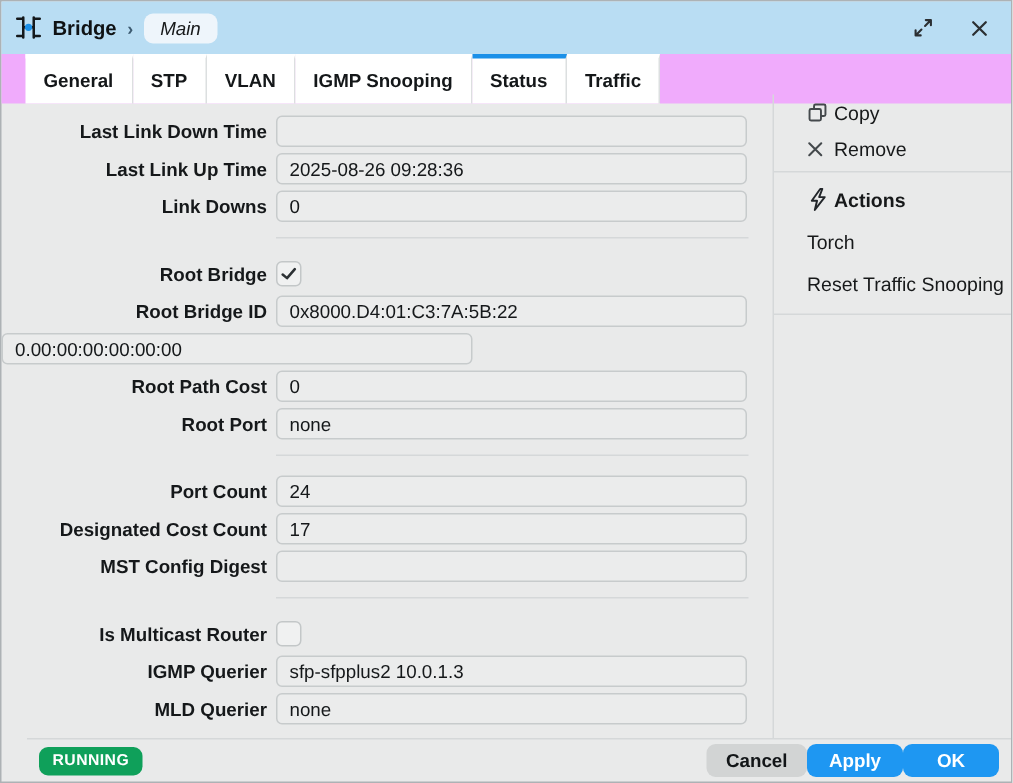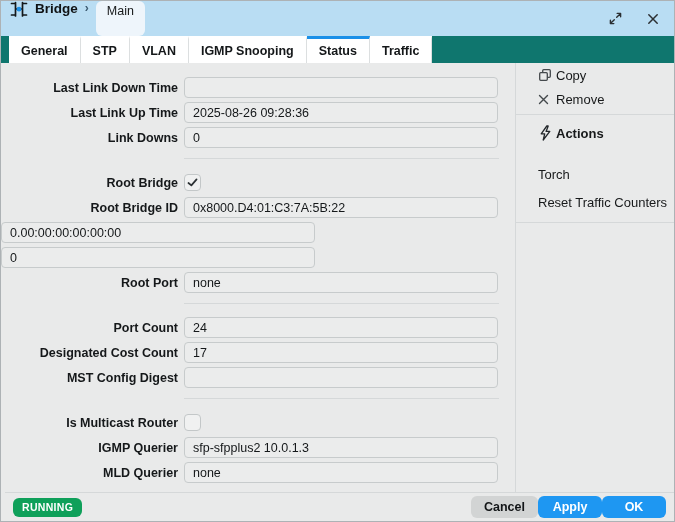--- a/index.html
+++ b/index.html
@@ -10,36 +10,36 @@
     position:relative;
     overflow:hidden;
     color:#17191a;
   }
   .window { position:absolute; inset:0; border:1px solid #adb2b5; }
 
   
   .titlebar {
     position:absolute; top:0; left:0; right:0; height:35px;
     background:var(--titlebar,#b9ddf3);
-    display:flex; padding:0 12px 0 8px;
+    display:flex; align-items:center; padding:0 12px 0 8px;
   }
   .titlebar .app-icon { display:flex; margin-right:6px; }
   .titlebar .title { font-weight:700; font-size:13.5px; color:#0f1214; }
   .titlebar .sep { margin:0 7px; font-weight:700; font-size:12px; color:#3c5a70; }
   .chip {
     background:#eef5fb; border-radius:6px; padding:3px 11px;
-    font-size:12.5px; color:#17191a;
+    font-size:12.5px; color:#17191a;font-style:italic;
   }
   .win-controls { margin-left:auto; display:flex; align-items:center; gap:20px; }
   .win-btn { display:flex; align-items:center; justify-content:center; width:18px; height:18px; }
 
   
   .tabbar {
-    position:absolute; top:35px; left:0; right:0; height:27px;
-    background:#0f766e; display:flex; padding-left:8px;
+    position:absolute; top:35px; left:0; right:0; height:33px;
+    background:#f0abfc; display:flex; padding-left:16px;
   }
   .tab {
     background:#ffffff; border-top:3px solid #ffffff; border-right:1px solid #dcdfe0;
     font-weight:700; font-size:12.5px; color:#141719;
     display:flex; align-items:center; padding:0 12px;
   }
   .tab.active { border-top-color:var(--accent,#1b90e8); }
 
   
   .content { position:absolute; top:62px; left:0; width:514px; bottom:45px; padding-top:14px; }
@@ -66,21 +66,21 @@
     position:absolute; top:62px; left:514px; right:0; bottom:29px;
     border-left:1px solid #d5d8d9; font-size:13px;
   }
   .side-item { height:24px; display:flex; align-items:center; padding-left:22px; white-space:nowrap; }
   .side-item .ic { width:18px; flex:none; display:flex; align-items:center; }
   .side-item.header { font-weight:700; height:26px; }
   .side-divider { height:1px; background:#d5d8d9; margin:3px 0 5px 0; }
 
   
   .footer {
-    position:absolute; left:4px; right:0; bottom:0; height:29px;
+    position:absolute; left:17px; right:0; bottom:0; height:29px;
     border-top:1px solid #d5d8d9;
     display:flex; align-items:center; padding:0 8px;
   }
   .badge {
     background:var(--green,#0fa05a); color:#fff; font-weight:700;
     font-size:10.5px; letter-spacing:.3px; padding:3.5px 9px; border-radius:6px;
   }
   .btns { margin-left:auto; display:flex; gap:0; }
   .btn {
     min-width:64px; height:22px; border:none; border-radius:6px;
@@ -154,20 +154,21 @@
         </div>
       </div>
       <div class="row">
         <div class="lbl">Root Bridge ID</div>
         <div class="inp">0x8000.D4:01:C3:7A:5B:22</div>
       </div>
       <div class="row">
         <div class="inp">0.00:00:00:00:00:00</div>
       </div>
       <div class="row">
+        <div class="lbl">Root Path Cost</div>
         <div class="inp">0</div>
       </div>
       <div class="row">
         <div class="lbl">Root Port</div>
         <div class="inp">none</div>
       </div>
       <div class="divider"></div>
       <div class="row">
         <div class="lbl">Port Count</div>
         <div class="inp">24</div>
@@ -215,25 +216,25 @@
       </div>
       <div class="side-divider"></div>
       <div class="side-item header">
         <span class="ic">
           <svg width="14" height="16" viewBox="0 0 14 16" fill="none" stroke="#22262a" stroke-width="1.3" stroke-linejoin="round">
             <path d="M8.8 1 L3.2 8.8 H6.7 L5.2 15 L11.8 6.4 H8.1 L10.2 1 Z"></path>
           </svg>
         </span>
         <span>Actions</span>
       </div>
-      <div class="side-item" style="margin-top: 16px;">
+      <div class="side-item" style="margin-top: 3px;">
         <span>Torch</span>
       </div>
       <div class="side-item" style="margin-top: 4px;">
-        <span>Reset Traffic Counters</span>
+        <span>Reset Traffic Snooping</span>
       </div>
       <div class="side-divider" style="margin-top: 8px;"></div>
     </div>
 
   <div class="footer">
     <span class="badge">RUNNING</span>
     <span class="btns" id="btns">
         <button class="btn gray">Cancel</button>
         <button class="btn blue">Apply</button>
         <button class="btn blue">OK</button>

